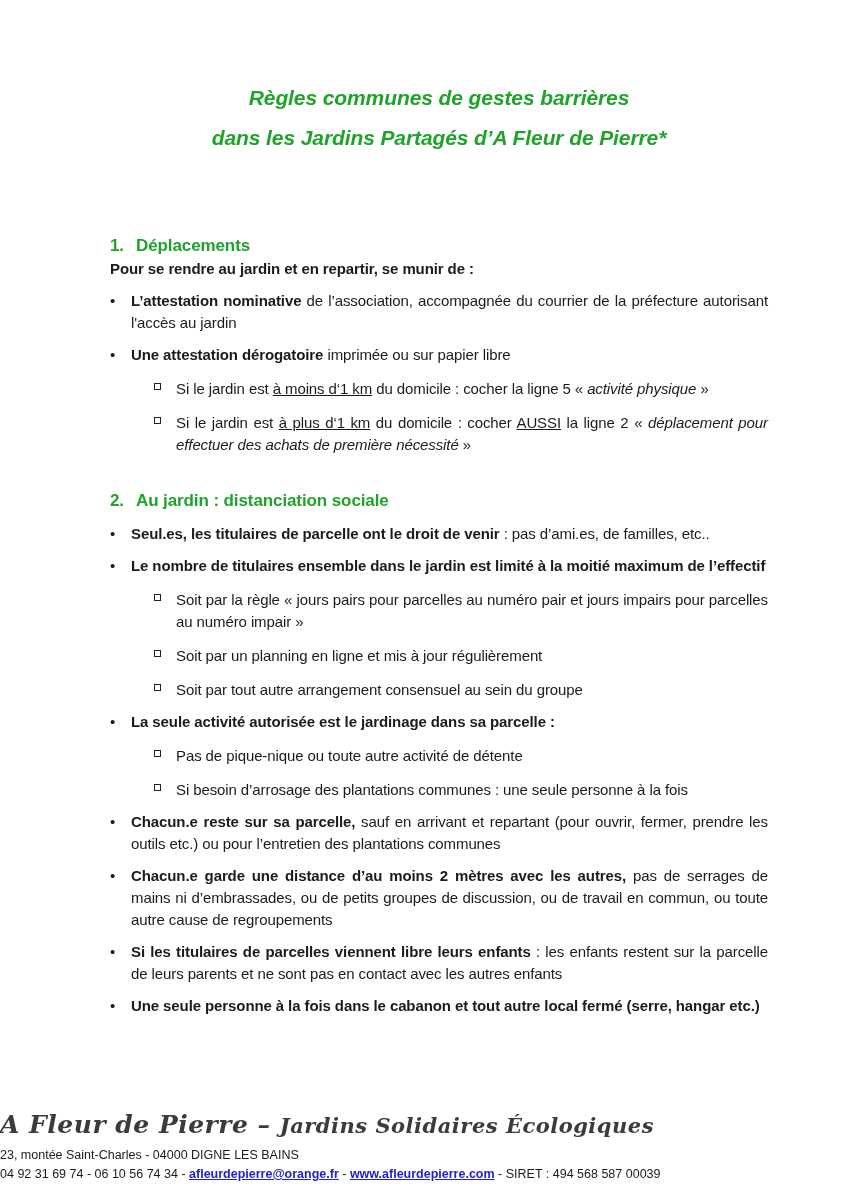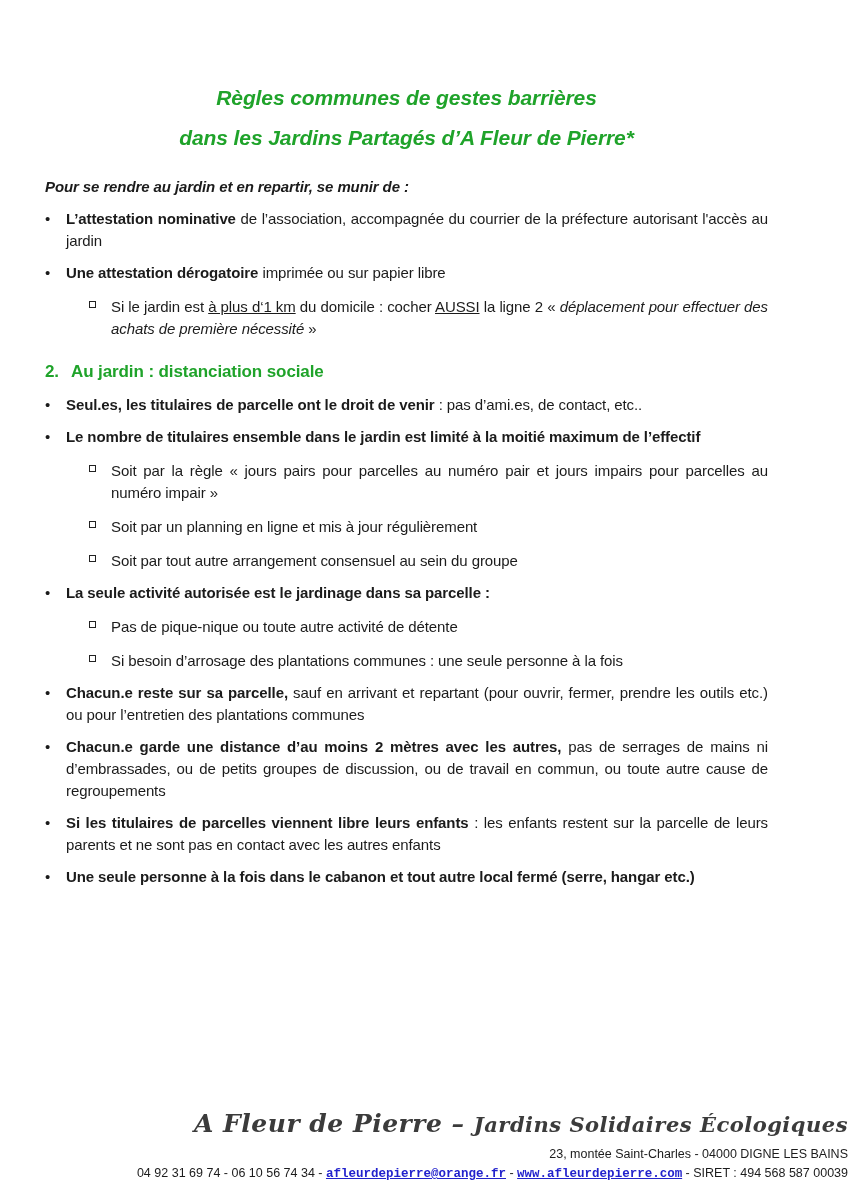--- a/index.html
+++ b/index.html
@@ -5,104 +5,111 @@
   html,body{margin:0;padding:0;background:#e8e8e8;}
   .page{
     position:relative;
     width:848px;height:1200px;
     margin:0 auto;
     background:#ffffff;
     font-family:"Liberation Sans",sans-serif;
     color:var(--ink,#1b1b1b);
     overflow:hidden;
   }
-  .content{padding:78px 80px 0 45px;font-size:15px;line-height:22px;letter-spacing:-0.1px;}
+  .content{padding:78px 80px 0 110px;font-size:15px;line-height:22px;letter-spacing:-0.1px;}
 
   .doc-title{
     text-align:center;
     color:var(--green,#1fa32a);
     font-weight:bold;font-style:italic;
     font-size:21px;line-height:40px;
   }
 
   .section-heading{
     color:var(--green,#1fa32a);
     font-weight:bold;
     font-size:17px;line-height:24px;
-    margin-top:20px;
+    margin-top:33px;
   }
   .section-heading.first{margin-top:76px;}
   .section-heading .num{display:inline-block;min-width:26px;}
 
-  .intro{font-weight:bold;font-style:italic;margin-top:18px;}
+  .intro{font-weight:bold;}
 
   .bullet{display:flex;margin-top:10px;}
   .bullet .mark{flex:0 0 21px;text-align:left;}
   .bullet .txt{flex:1;text-align:justify;}
   .sub{margin-left:44px;margin-top:12px;}
   .sub .mark{flex:0 0 22px;padding-top:5px;}
   .sqr{display:block;width:5px;height:5px;border:1.5px solid #222;}
 
   .b{font-weight:bold;}
   .i{font-style:italic;}
   .u{text-decoration:underline;}
 
   .footer{
     position:absolute;left:0;right:0;bottom:16px;
-    text-align:right;
+    text-align:left;
   }
   .logo-line{
     font-family:"DejaVu Serif",serif;
     font-style:italic;font-weight:bold;
     color:#3b3b3b;
     font-size:25px;line-height:32px;
     letter-spacing:0.5px;
   }
   .logo-line .tagline{font-size:21px;}
   .addr{font-size:12.5px;line-height:20px;margin-top:3px;color:#1c1c1c;}
   .contact{font-size:12.5px;line-height:19px;color:#1c1c1c;}
-  .link{color:var(--link,#2222cc);text-decoration:underline;font-weight:bold;cursor:pointer;font-family:Liberation Mono, monospace;}
+  .link{color:var(--link,#2222cc);text-decoration:underline;font-weight:bold;cursor:pointer;}
 </style>
 </head>
 <body>
 
 <div class="page">
   <div class="content">
 
     <div class="doc-title">
       <div>Règles communes de gestes barrières</div>
       <div>dans les Jardins Partagés d’A Fleur de Pierre*</div>
     </div>
 
+    <div class="section-heading first"><span class="num">1.</span><span>Déplacements</span></div>
 
     <div class="intro">Pour se rendre au jardin et en repartir, se munir de :</div>
 
     <div class="bullet">
       <span class="mark">•</span>
       <div class="txt"><span class="b">L’attestation nominative</span><span> de l’association, accompagnée du courrier de la préfecture autorisant l'accès au jardin</span></div>
     </div>
 
     <div class="bullet">
       <span class="mark">•</span>
       <div class="txt"><span class="b">Une attestation dérogatoire</span><span> imprimée ou sur papier libre</span></div>
     </div>
 
+    <div class="bullet sub">
+      <span class="mark">
+          <span class="sqr"></span>
+        </span>
+      <div class="txt"><span>Si le jardin est </span><span class="u">à moins d‘1 km</span><span> du domicile : cocher la ligne 5 « </span><span class="i">activité physique</span><span> »</span></div>
+    </div>
 
     <div class="bullet sub">
       <span class="mark">
           <span class="sqr"></span>
         </span>
       <div class="txt"><span>Si  le jardin est </span><span class="u">à plus d‘1 km</span><span> du domicile : cocher </span><span class="u">AUSSI</span><span> la ligne 2 « </span><span class="i">déplacement pour effectuer des achats de première nécessité</span><span> »</span></div>
     </div>
 
     <div class="section-heading"><span class="num">2.</span><span>Au jardin : distanciation sociale</span></div>
 
     <div class="bullet">
       <span class="mark">•</span>
-      <div class="txt"><span class="b">Seul.es, les titulaires de parcelle ont le droit de venir</span><span> : pas d’ami.es, de contact, etc..</span></div>
+      <div class="txt"><span class="b">Seul.es, les titulaires de parcelle ont le droit de venir</span><span> : pas d’ami.es, de familles, etc..</span></div>
     </div>
 
     <div class="bullet">
       <span class="mark">•</span>
       <div class="txt"><span class="b">Le nombre de titulaires ensemble dans le jardin est limité à la moitié maximum de l’effectif</span></div>
     </div>
 
     <div class="bullet sub">
       <span class="mark">
           <span class="sqr"></span>

